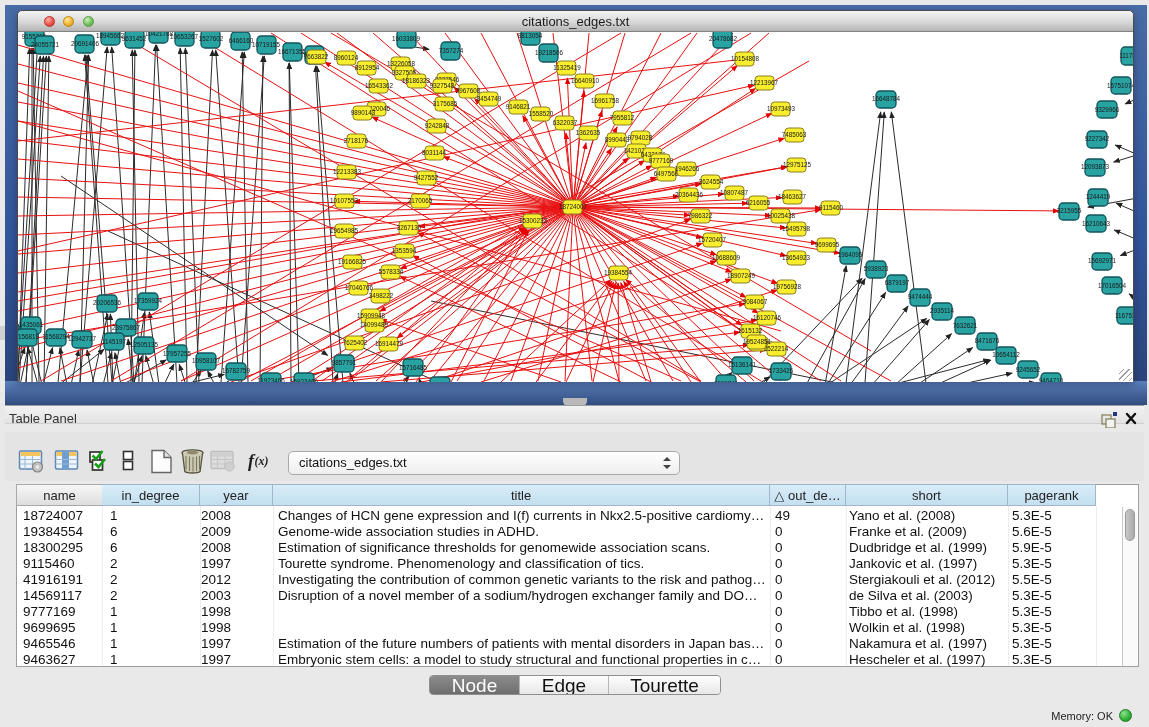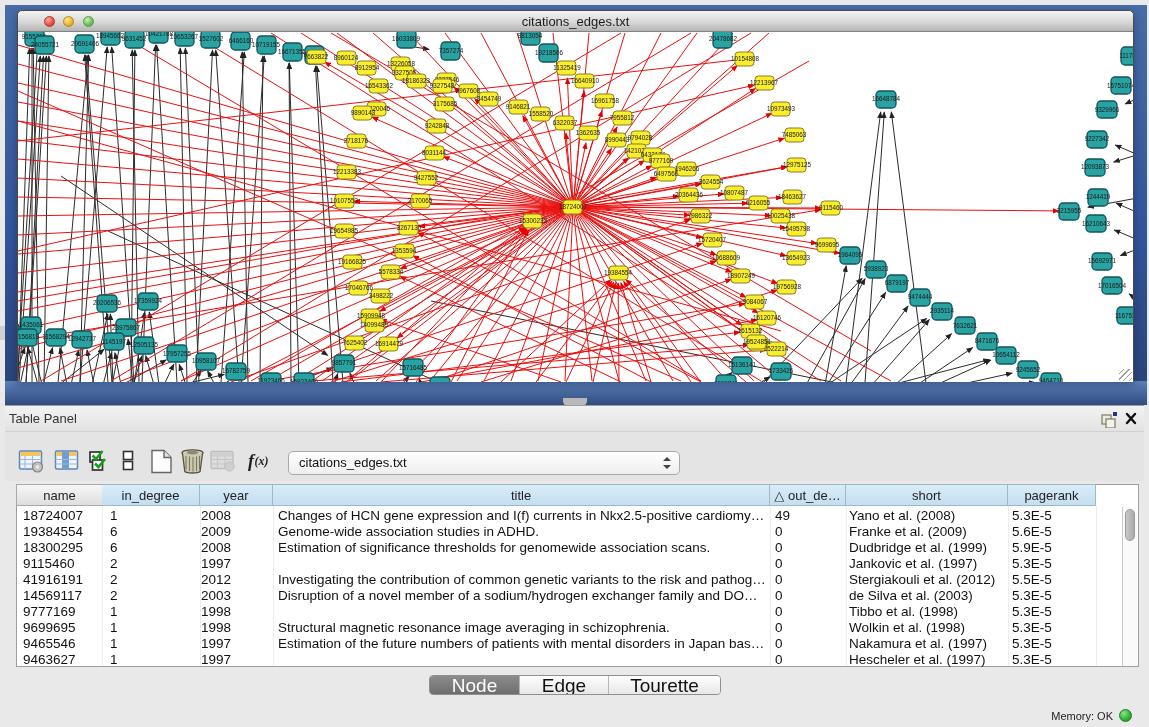--- a/index.html
+++ b/index.html
@@ -6,21 +6,21 @@
 #desktop{position:absolute;left:5px;top:5px;width:1142px;height:400px;background:linear-gradient(#486ca6,#32549a 60%,#2a4376)}
 #dstrip{position:absolute;left:5px;top:381px;width:1142px;height:24px;background:linear-gradient(#5b80ba,#314c7e)}
 #iframe{position:absolute;left:17px;top:10px;width:1117px;height:372px;border:1px solid #4a4a4a;border-radius:5px 5px 0 0;box-shadow:0 3px 9px rgba(0,0,30,.3);background:#fff}
 #tbar{position:absolute;left:0;top:0;width:100%;height:21px;border-radius:5px 5px 0 0;background:linear-gradient(#f4f4f4,#d8d8d8 55%,#b4b4b4);border-bottom:1px solid #828282}
 #tbar .ttl{position:absolute;width:100%;text-align:center;top:3px;font-size:13px;color:#1c1c1c}
 .tl{position:absolute;top:5px;width:11px;height:11px;border-radius:50%}
 #canvas{position:absolute;left:0;top:21px;width:100%;height:350px;background:#fff;overflow:hidden}
 #grip{position:absolute;right:1px;bottom:1px;width:13px;height:12px;background:
  repeating-linear-gradient(135deg,transparent 0 3px,#9a9a9a 3px 4px)}
 #tpanel{position:absolute;left:5px;top:405px;width:1139px;height:322px;background:#e9e9e9}
-#tphead{position:absolute;left:0;top:0;width:100%;height:27px;background:linear-gradient(#f2f2f2,#e3e3e3);border-top:1px solid #9aa0a6;border-bottom:1px solid #d0d0d0}
+#tphead{position:absolute;left:0;top:0;width:100%;height:19px;background:linear-gradient(#f2f2f2,#e3e3e3);border-top:1px solid #9aa0a6;border-bottom:1px solid #d0d0d0}
 #tphead .t{position:absolute;left:4px;top:5px;font-size:13px;color:#333}
 #toolrow{position:absolute;left:0;top:27px;width:100%;height:49px;background:#e4e4e4}
 #combo{position:absolute;left:283px;top:46px;width:392px;height:24px;background:linear-gradient(#fff,#efefef);border:1px solid #a8a8a8;border-radius:5px;font-size:13px;color:#111;line-height:22px;padding-left:10px}
 #tablebox{position:absolute;left:11px;top:79px;width:1123px;height:183px;background:#fff;border:1px solid #9e9e9e}
 .hcell{position:absolute;top:484px;height:22px;background:linear-gradient(#d9ecf8,#c3dff0);border:1px solid #9db8c8;border-left:none;font-size:13px;color:#222;text-align:center;line-height:21px;overflow:hidden}
 .trow{position:absolute;left:0;width:1140px;height:16px;font-size:13.5px;color:#111;white-space:nowrap}
 .trow span{position:absolute;top:1px}
 .vline{position:absolute;top:506px;width:1px;height:160px;background:#ececec}
 #vsb{position:absolute;left:1122px;top:507px;width:15px;height:159px;background:#fafafa;border-left:1px solid #c9c9c9}
 #vsb .th{position:absolute;left:2px;top:2px;width:10px;height:32px;border-radius:5px;background:linear-gradient(90deg,#c9c9c9,#a9a9a9);border:1px solid #9b9b9b}
@@ -688,20 +688,21 @@
     <span style="left:201px">2008</span>
     <span style="left:278px;max-width:489px;overflow:hidden;display:inline-block;white-space:nowrap;text-overflow:ellipsis">Estimation of significance thresholds for genomewide association scans.</span>
     <span style="left:775px">0</span>
     <span style="left:849px">Dudbridge et al. (1999)</span>
     <span style="left:1012px">5.9E-5</span>
   </div>
 <div class="trow" style="top:555px">
     <span style="left:23px">9115460</span>
     <span style="left:110px">2</span>
     <span style="left:201px">1997</span>
+    <span style="left:278px;max-width:489px;overflow:hidden;display:inline-block;white-space:nowrap;text-overflow:ellipsis">Tourette syndrome. Phenomenology and classification of tics.</span>
     <span style="left:775px">0</span>
     <span style="left:849px">Jankovic et al. (1997)</span>
     <span style="left:1012px">5.3E-5</span>
   </div>
 <div class="trow" style="top:571px">
     <span style="left:23px">41916191</span>
     <span style="left:110px">2</span>
     <span style="left:201px">2012</span>
     <span style="left:278px;max-width:489px;overflow:hidden;display:inline-block;white-space:nowrap;text-overflow:ellipsis">Investigating the contribution of common genetic variants to the risk and pathogen…</span>
     <span style="left:775px">0</span>
@@ -722,38 +723,38 @@
     <span style="left:110px">1</span>
     <span style="left:201px">1998</span>
     <span style="left:775px">0</span>
     <span style="left:849px">Tibbo et al. (1998)</span>
     <span style="left:1012px">5.3E-5</span>
   </div>
 <div class="trow" style="top:619px">
     <span style="left:23px">9699695</span>
     <span style="left:110px">1</span>
     <span style="left:201px">1998</span>
-    <span style="left:278px;max-width:489px;overflow:hidden;display:inline-block;white-space:nowrap;text-overflow:ellipsis">Structural magnetic resonance image averaging in schizophrenia.</span>
     <span style="left:775px">0</span>
     <span style="left:849px">Wolkin et al. (1998)</span>
     <span style="left:1012px">5.3E-5</span>
   </div>
 <div class="trow" style="top:635px">
     <span style="left:23px">9465546</span>
     <span style="left:110px">1</span>
     <span style="left:201px">1997</span>
     <span style="left:278px;max-width:489px;overflow:hidden;display:inline-block;white-space:nowrap;text-overflow:ellipsis">Estimation of the future numbers of patients with mental disorders in Japan base…</span>
     <span style="left:775px">0</span>
     <span style="left:849px">Nakamura et al. (1997)</span>
     <span style="left:1012px">5.3E-5</span>
   </div>
 <div class="trow" style="top:651px">
     <span style="left:23px">9463627</span>
     <span style="left:110px">1</span>
     <span style="left:201px">1997</span>
+    <span style="left:278px;max-width:489px;overflow:hidden;display:inline-block;white-space:nowrap;text-overflow:ellipsis">Embryonic stem cells: a model to study structural and functional properties in car…</span>
     <span style="left:775px">0</span>
     <span style="left:849px">Hescheler et al. (1997)</span>
     <span style="left:1012px">5.3E-5</span>
   </div>
 <div id="vsb">
     <div class="th"></div>
   </div>
 <div id="tabs">
  <div class="sel">Node Table</div>
  <div class="ns" style="width:89px">Edge Table</div>

